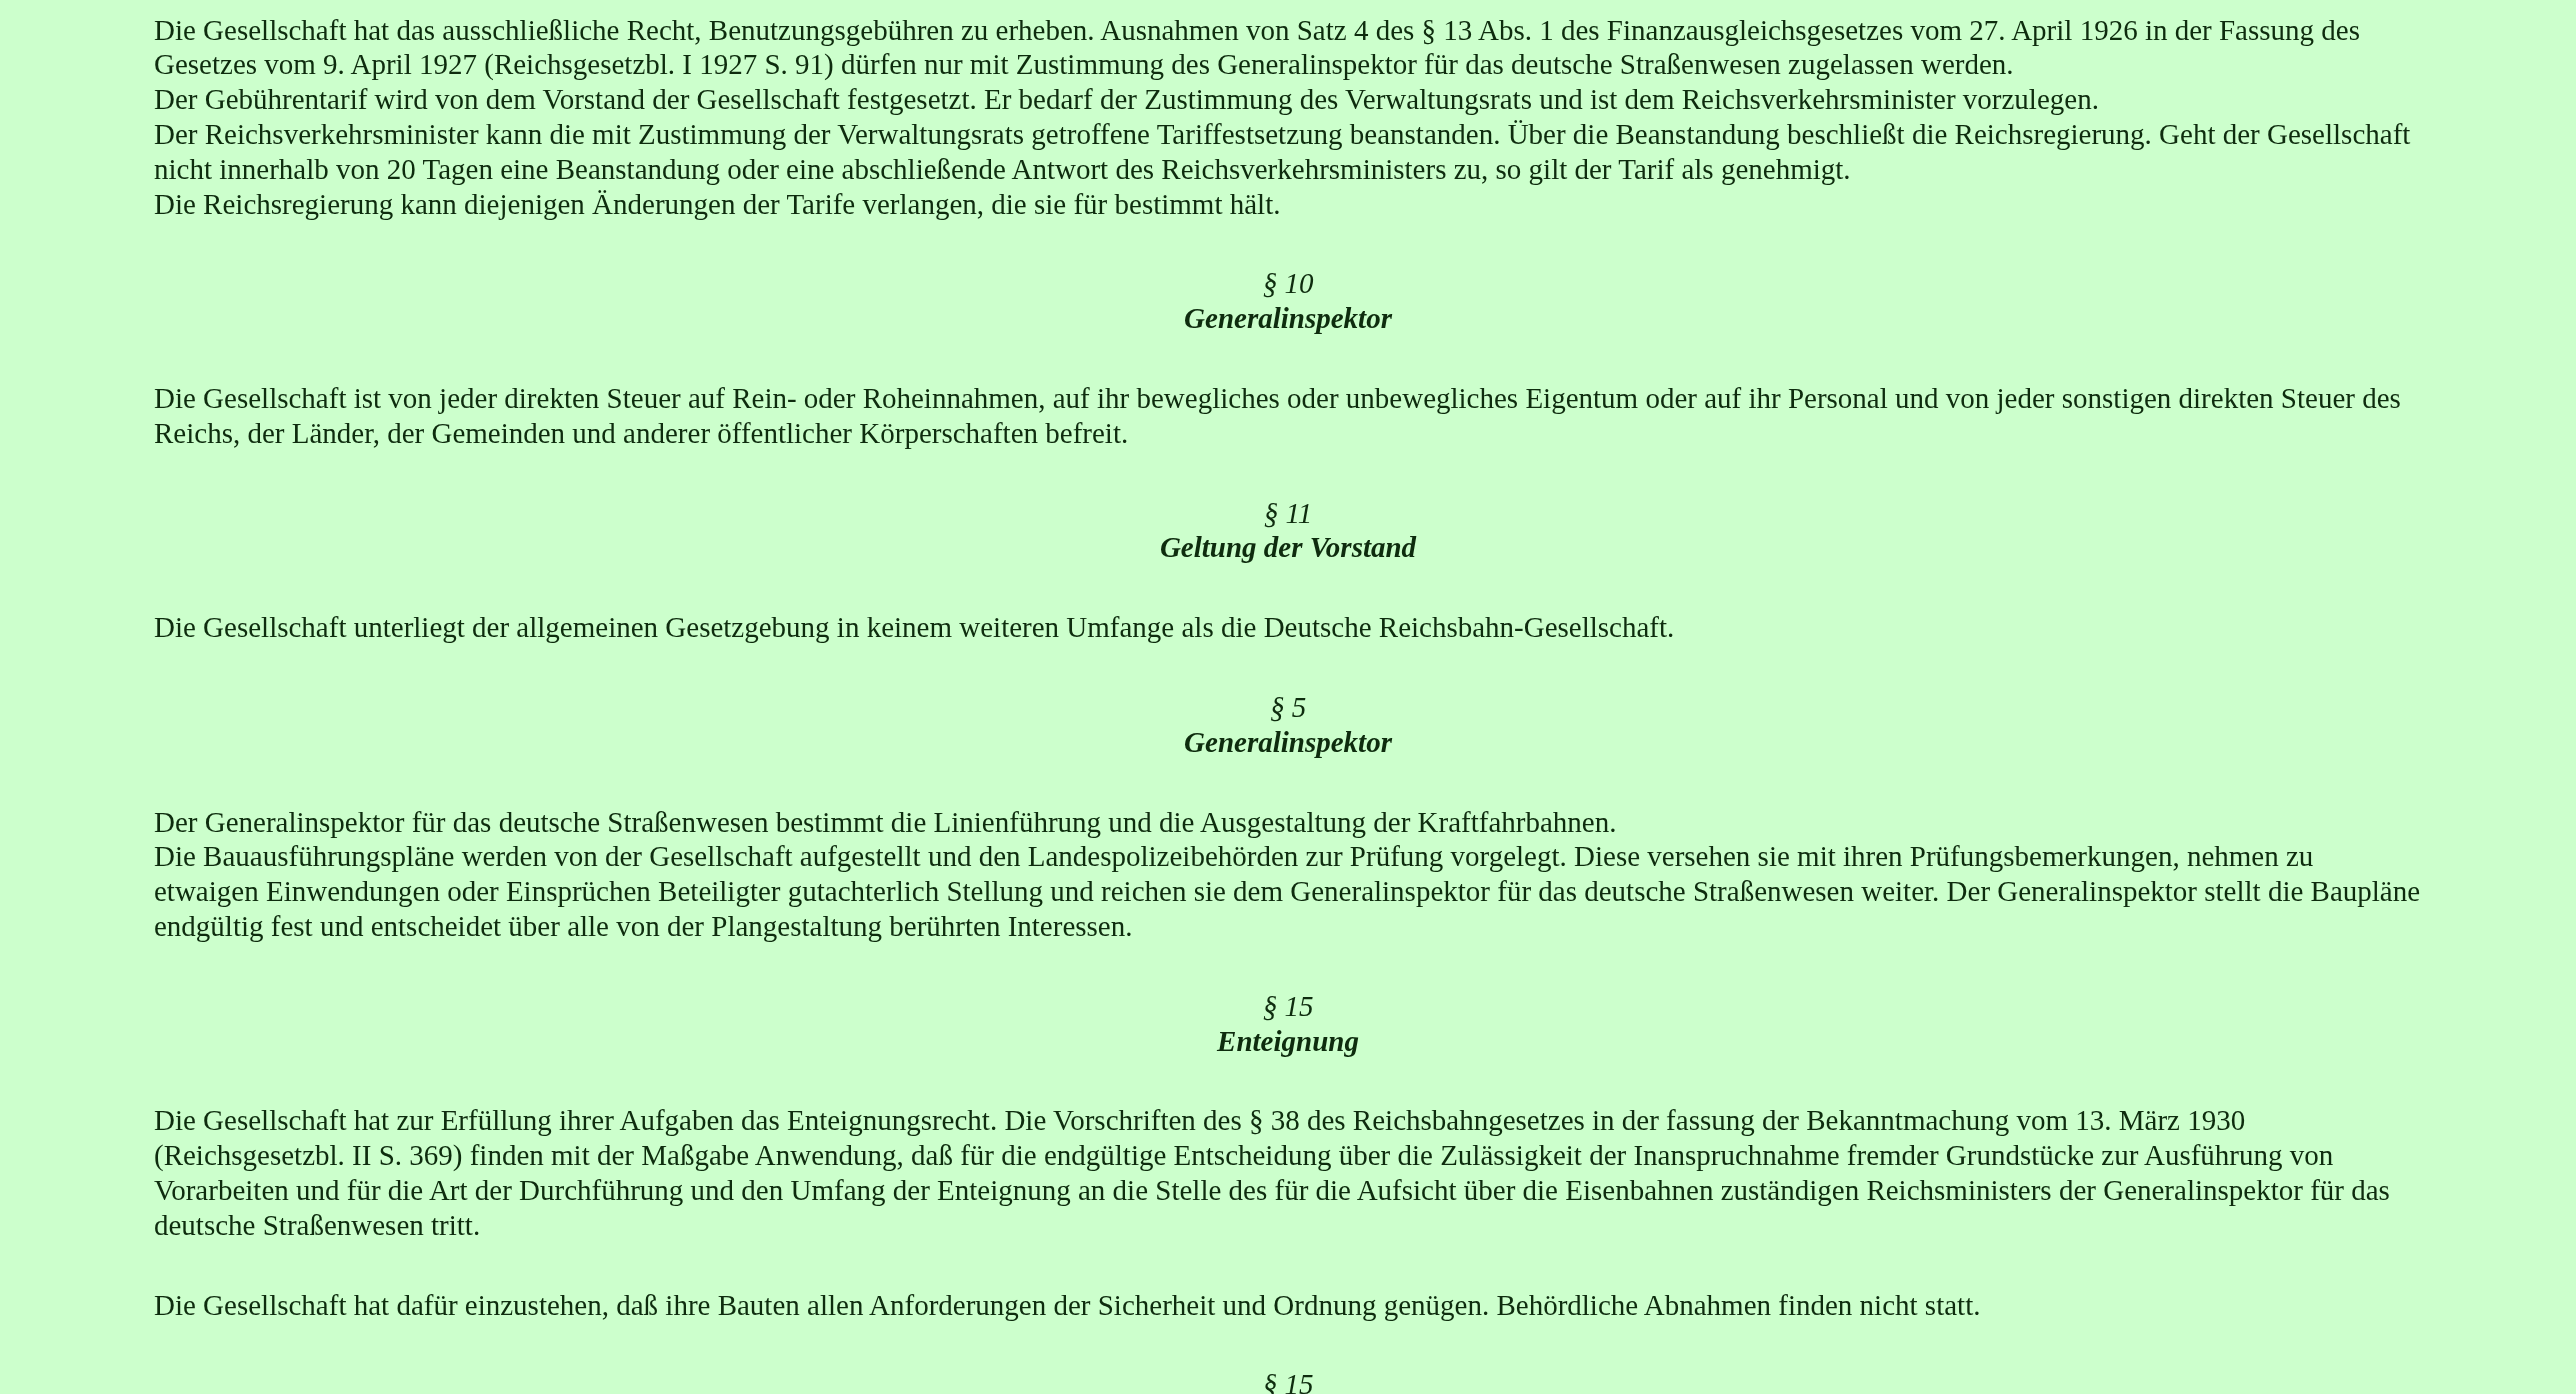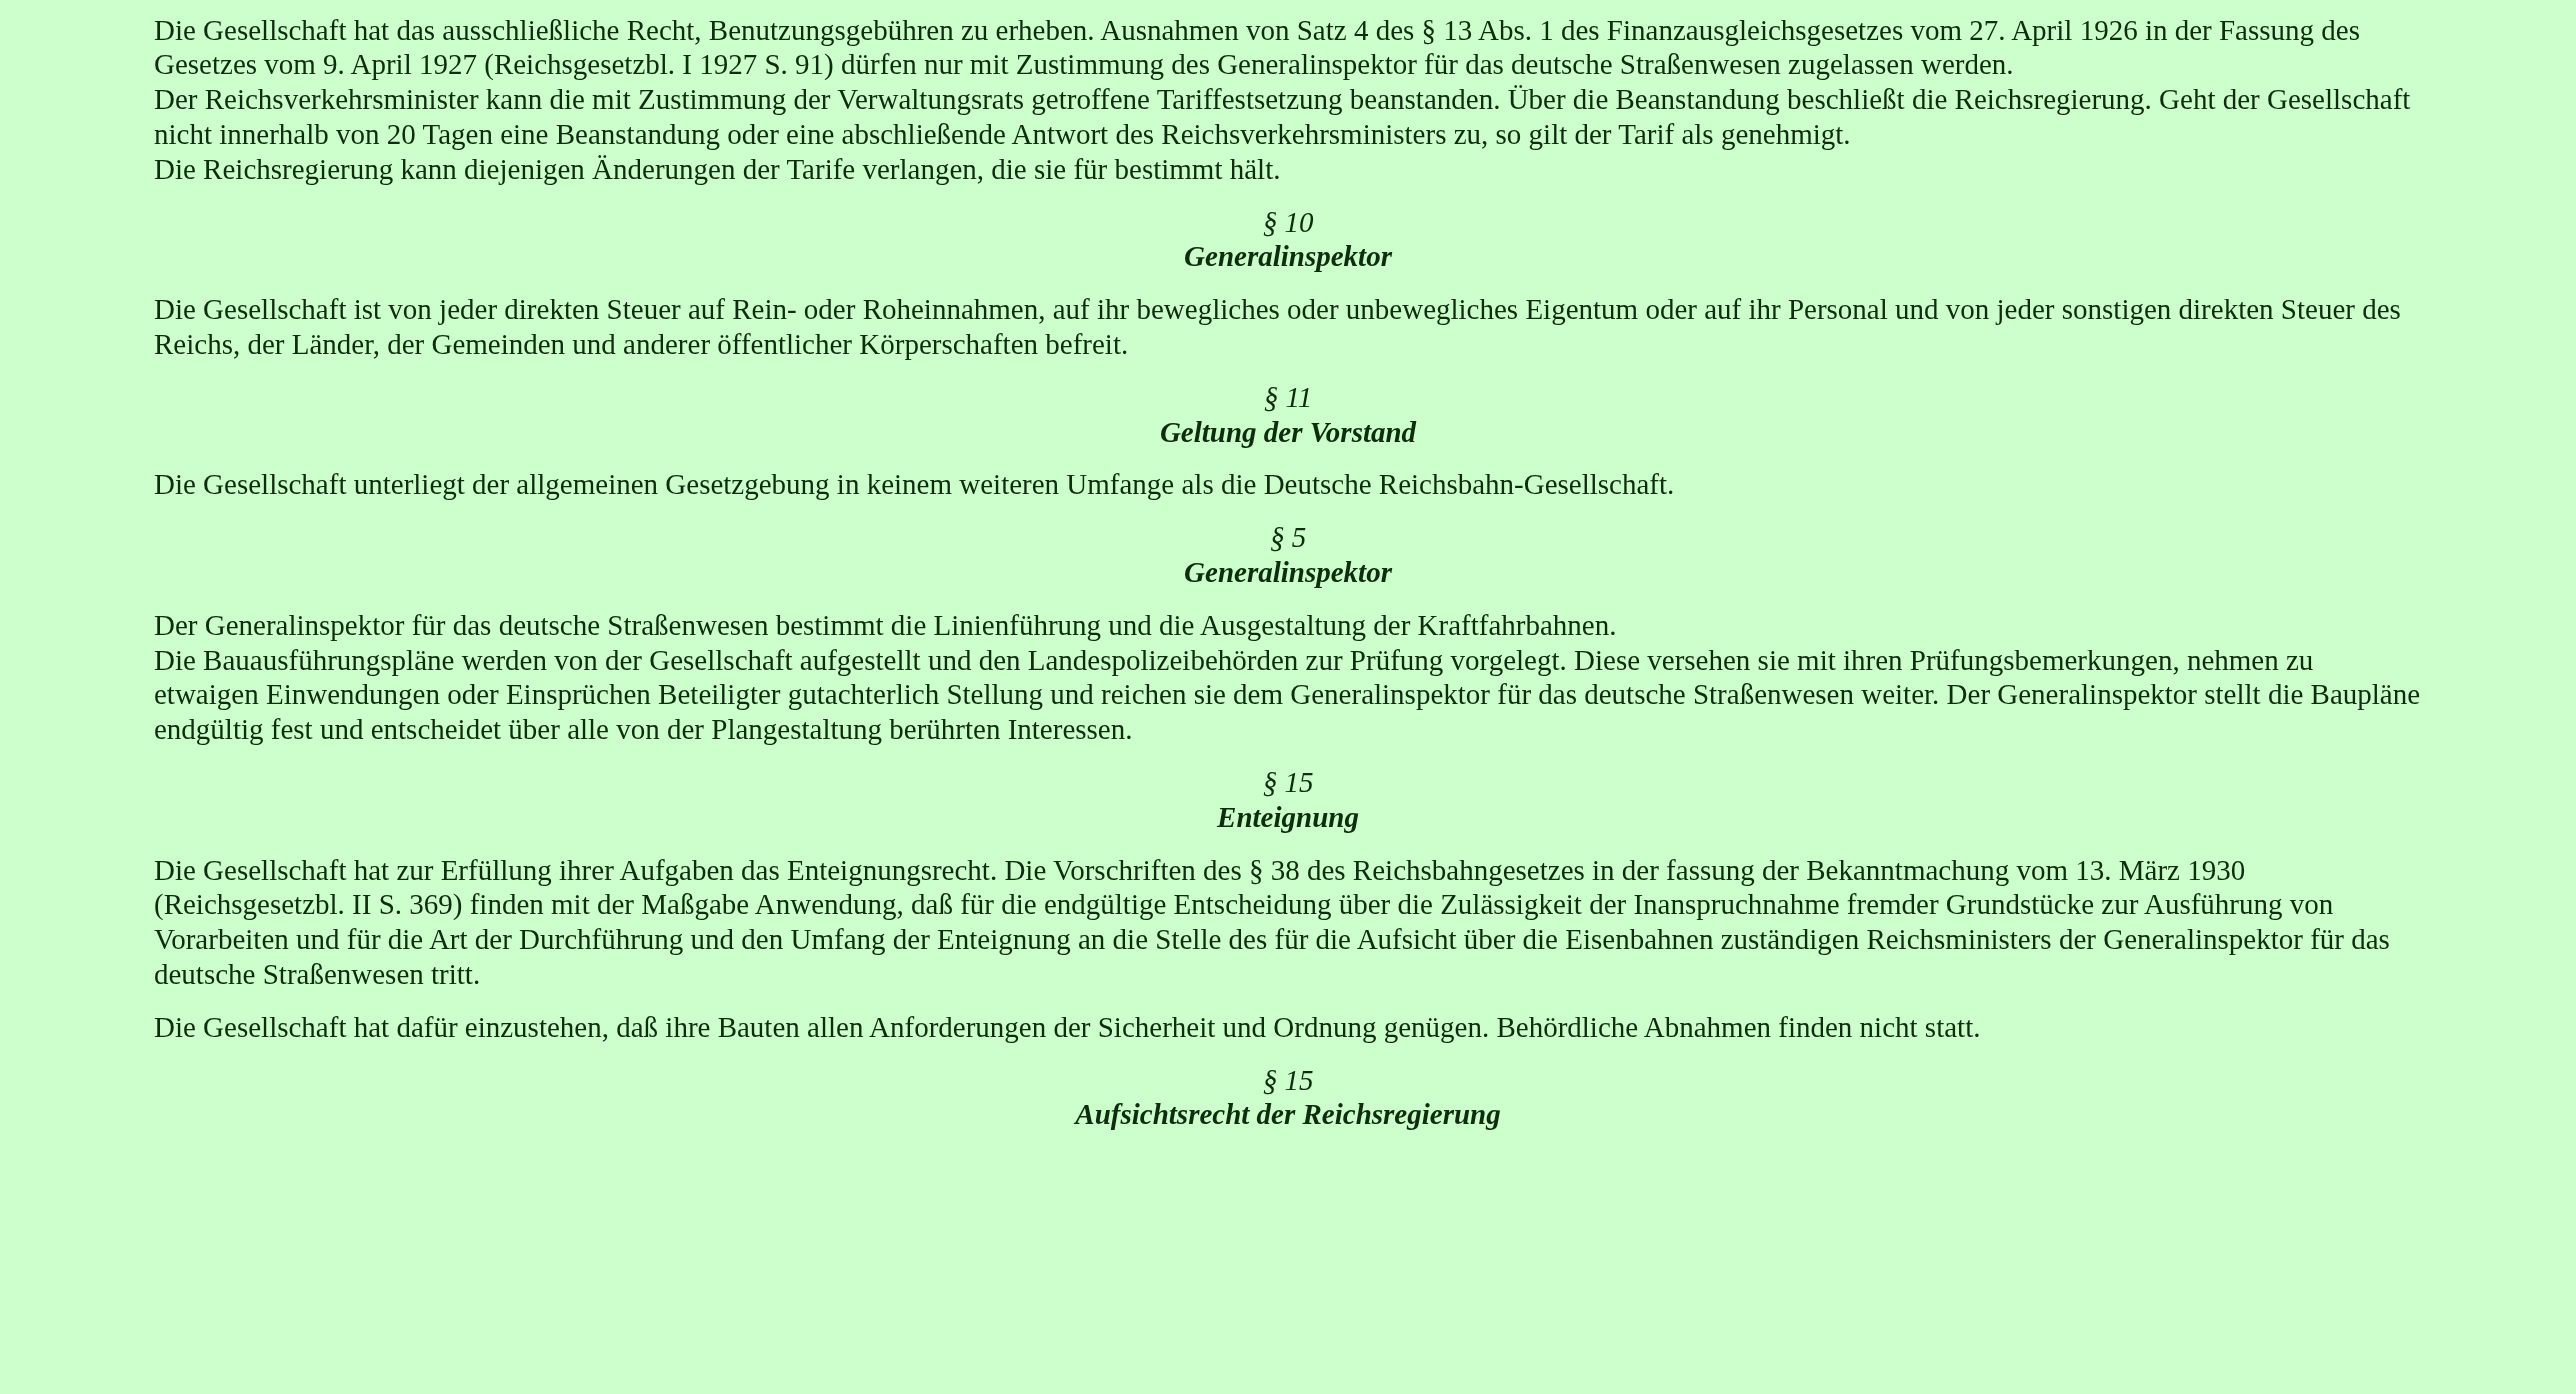--- a/index.html
+++ b/index.html
@@ -13,21 +13,21 @@
     background: #ccffcc;
     color: #0e2c0e;
     font-family: "Liberation Serif", "DejaVu Serif", serif;
     font-size: 29px;
     line-height: 1.2;
   }
   .doc {
     padding: 12.7px 154px 0 154px;
   }
   .block {
-    margin: 18px 0;
+    margin: 45px 0;
   }
   .doc > .block:first-child {
     margin-top: 0;
   }
   .para {
     text-align: left;
   }
   .sec-head {
     text-align: center;
     font-style: italic;
@@ -35,20 +35,21 @@
   .sec-title {
     font-weight: bold;
   }
 </style>
 </head>
 <body>
 
 <div class="doc">
     <div class="block">
       <div class="para">Die Gesellschaft hat das ausschließliche Recht, Benutzungsgebühren zu erheben. Ausnahmen von Satz 4 des § 13 Abs. 1 des Finanzausgleichsgesetzes vom 27. April 1926 in der Fassung des Gesetzes vom 9. April 1927 (Reichsgesetzbl. I 1927 S. 91) dürfen nur mit Zustimmung des Generalinspektor für das deutsche Straßenwesen zugelassen werden.</div>
+      <div class="para">Der Gebührentarif wird von dem Vorstand der Gesellschaft festgesetzt. Er bedarf der Zustimmung des Verwaltungsrats und ist dem Reichsverkehrsminister vorzulegen.</div>
       <div class="para">Der Reichsverkehrsminister kann die mit Zustimmung der Verwaltungsrats getroffene Tariffestsetzung beanstanden. Über die Beanstandung beschließt die Reichsregierung. Geht der Gesellschaft nicht innerhalb von 20 Tagen eine Beanstandung oder eine abschließende Antwort des Reichsverkehrsministers zu, so gilt der Tarif als genehmigt.</div>
       <div class="para">Die Reichsregierung kann diejenigen Änderungen der Tarife verlangen, die sie für bestimmt hält.</div>
     </div>
     <div>
     <div class="block sec-head">
       <div>§ 10</div>
       <div class="sec-title">Generalinspektor</div>
     </div>
     <div class="block sec-body">
         <div class="para">Die Gesellschaft ist von jeder direkten Steuer auf Rein- oder Roheinnahmen, auf ihr bewegliches oder unbewegliches Eigentum oder auf ihr Personal und von jeder sonstigen direkten Steuer des Reichs, der Länder, der Gemeinden und anderer öffentlicher Körperschaften befreit.</div>

